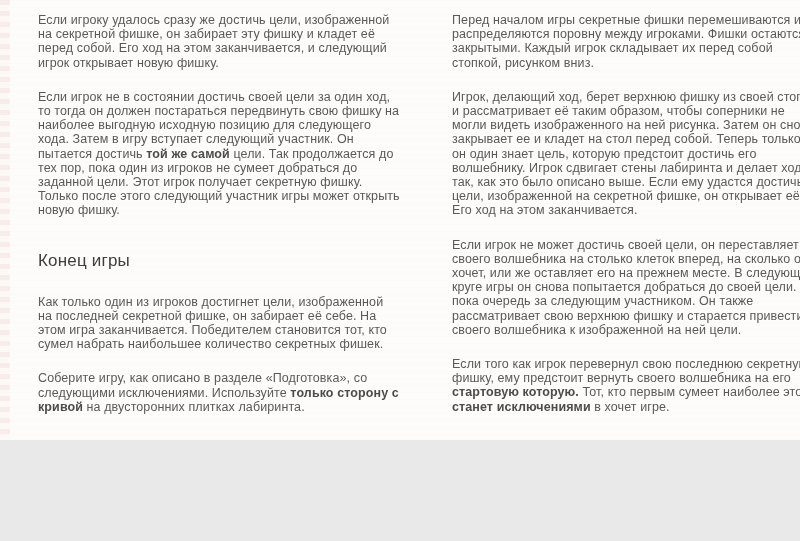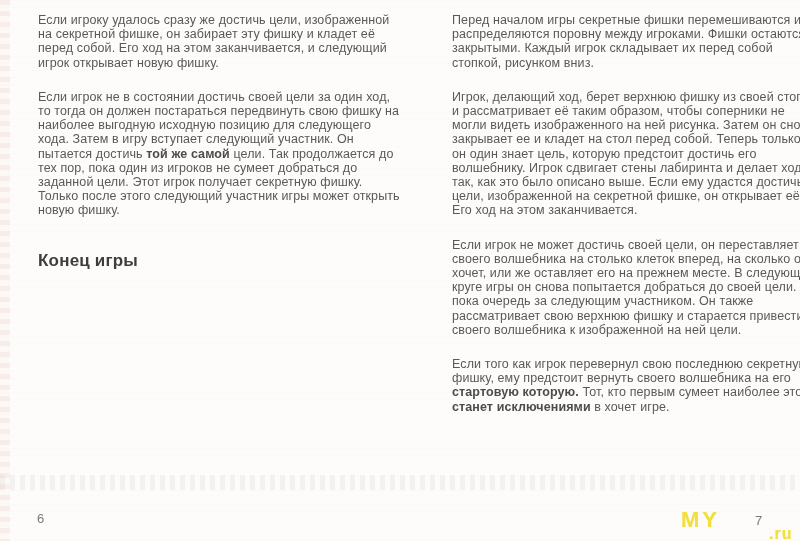--- a/index.html
+++ b/index.html
@@ -9,21 +9,21 @@
     --watermark-color: #f2df3d;
     --paper-color: #fdfcfb;
   }
   * { margin: 0; padding: 0; box-sizing: border-box; }
   html, body { background: #e9e9e9; }
   body { font-family: "Liberation Sans", "DejaVu Sans", sans-serif; }
 
   .spread {
     position: relative;
     width: 800px;
-    height: 541px;
+    height: 440px;
     background:
       repeating-linear-gradient(180deg,
         rgba(242, 230, 225, 0.10) 0px, rgba(242, 230, 225, 0.10) 1px,
         rgba(255,255,255,0) 1px, rgba(255,255,255,0) 7px),
       var(--paper-color);
     overflow: hidden;
   }
 
   
   .edge-strip {
@@ -60,21 +60,21 @@
   .text-column p {
     font-size: 12.5px;
     line-height: 14.2px;
     letter-spacing: 0.1px;
     margin: 0 0 20px 0;
     color: var(--text-color);
   }
   .text-column h2 {
     font-size: 17px;
     line-height: 20px;
-    font-weight: bold;
+    font-weight: normal;
     letter-spacing: 0.2px;
     margin: 33px 0 24px 0;
     color: var(--heading-color);
   }
   .text-column h2:first-child, .text-column p:first-child { margin-top: 0; }
   .text-column strong { font-weight: bold; color: #4c4c4c; }
 
   .page-number {
     position: absolute;
     font-size: 13px;
@@ -106,20 +106,22 @@
 <body>
 
 <div class="spread">
 
   <div class="edge-strip"></div>
 
   <div class="text-column left">
       <p><span>Если игроку удалось сразу же достичь цели, изображенной на секретной фишке, он забирает эту фишку и кладет её перед собой. Его ход на этом заканчивается, и следующий игрок открывает новую фишку.</span></p>
       <p><span>Если игрок не в состоянии достичь своей цели за один ход, то тогда он должен постараться передвинуть свою фишку на наиболее выгодную исходную позицию для следующего хода. Затем в игру вступает следующий участник. Он пытается достичь </span><strong>той же самой</strong><span> цели. Так продолжается до тех пор, пока один из игроков не сумеет добраться до заданной цели. Этот игрок получает секретную фишку. Только после этого следующий участник игры может открыть новую фишку.</span></p>
       <h2><span>Конец игры</span></h2>
+      <p><span>Как только один из игроков достигнет цели, изображенной на последней секретной фишке, он забирает её себе. На этом игра заканчивается. Победителем становится тот, кто сумел набрать наибольшее количество секретных фишек.</span></p>
+      <p><span>Соберите игру, как описано в разделе «Подготовка», со следующими исключениями. Используйте </span><strong>только сторону с кривой</strong><span> на двусторонних плитках лабиринта.</span></p>
     </div>
 
   <div class="text-column right">
       <p><span>Перед началом игры секретные фишки перемешиваются и распределяются поровну между игроками. Фишки остаются закрытыми. Каждый игрок складывает их перед собой стопкой, рисунком вниз.</span></p>
       <p><span>Игрок, делающий ход, берет верхнюю фишку из своей стопки и рассматривает её таким образом, чтобы соперники не могли видеть изображенного на ней рисунка. Затем он снова закрывает ее и кладет на стол перед собой. Теперь только он один знает цель, которую предстоит достичь его волшебнику. Игрок сдвигает стены лабиринта и делает ход так, как это было описано выше. Если ему удастся достичь цели, изображенной на секретной фишке, он открывает её. Его ход на этом заканчивается.</span></p>
       <p><span>Если игрок не может достичь своей цели, он переставляет своего волшебника на столько клеток вперед, на сколько он хочет, или же оставляет его на прежнем месте. В следующем круге игры он снова попытается добраться до своей цели. Но пока очередь за следующим участником. Он также рассматривает свою верхнюю фишку и старается привести своего волшебника к изображенной на ней цели.</span></p>
       <p><span>Если того как игрок перевернул свою последнюю секретную фишку, ему предстоит вернуть своего волшебника на его </span><strong>стартовую которую.</strong><span> Тот, кто первым сумеет наиболее это, </span><strong>станет исключениями</strong><span> в хочет игре.</span></p>
     </div>
 
   <div class="texture-band"></div>

